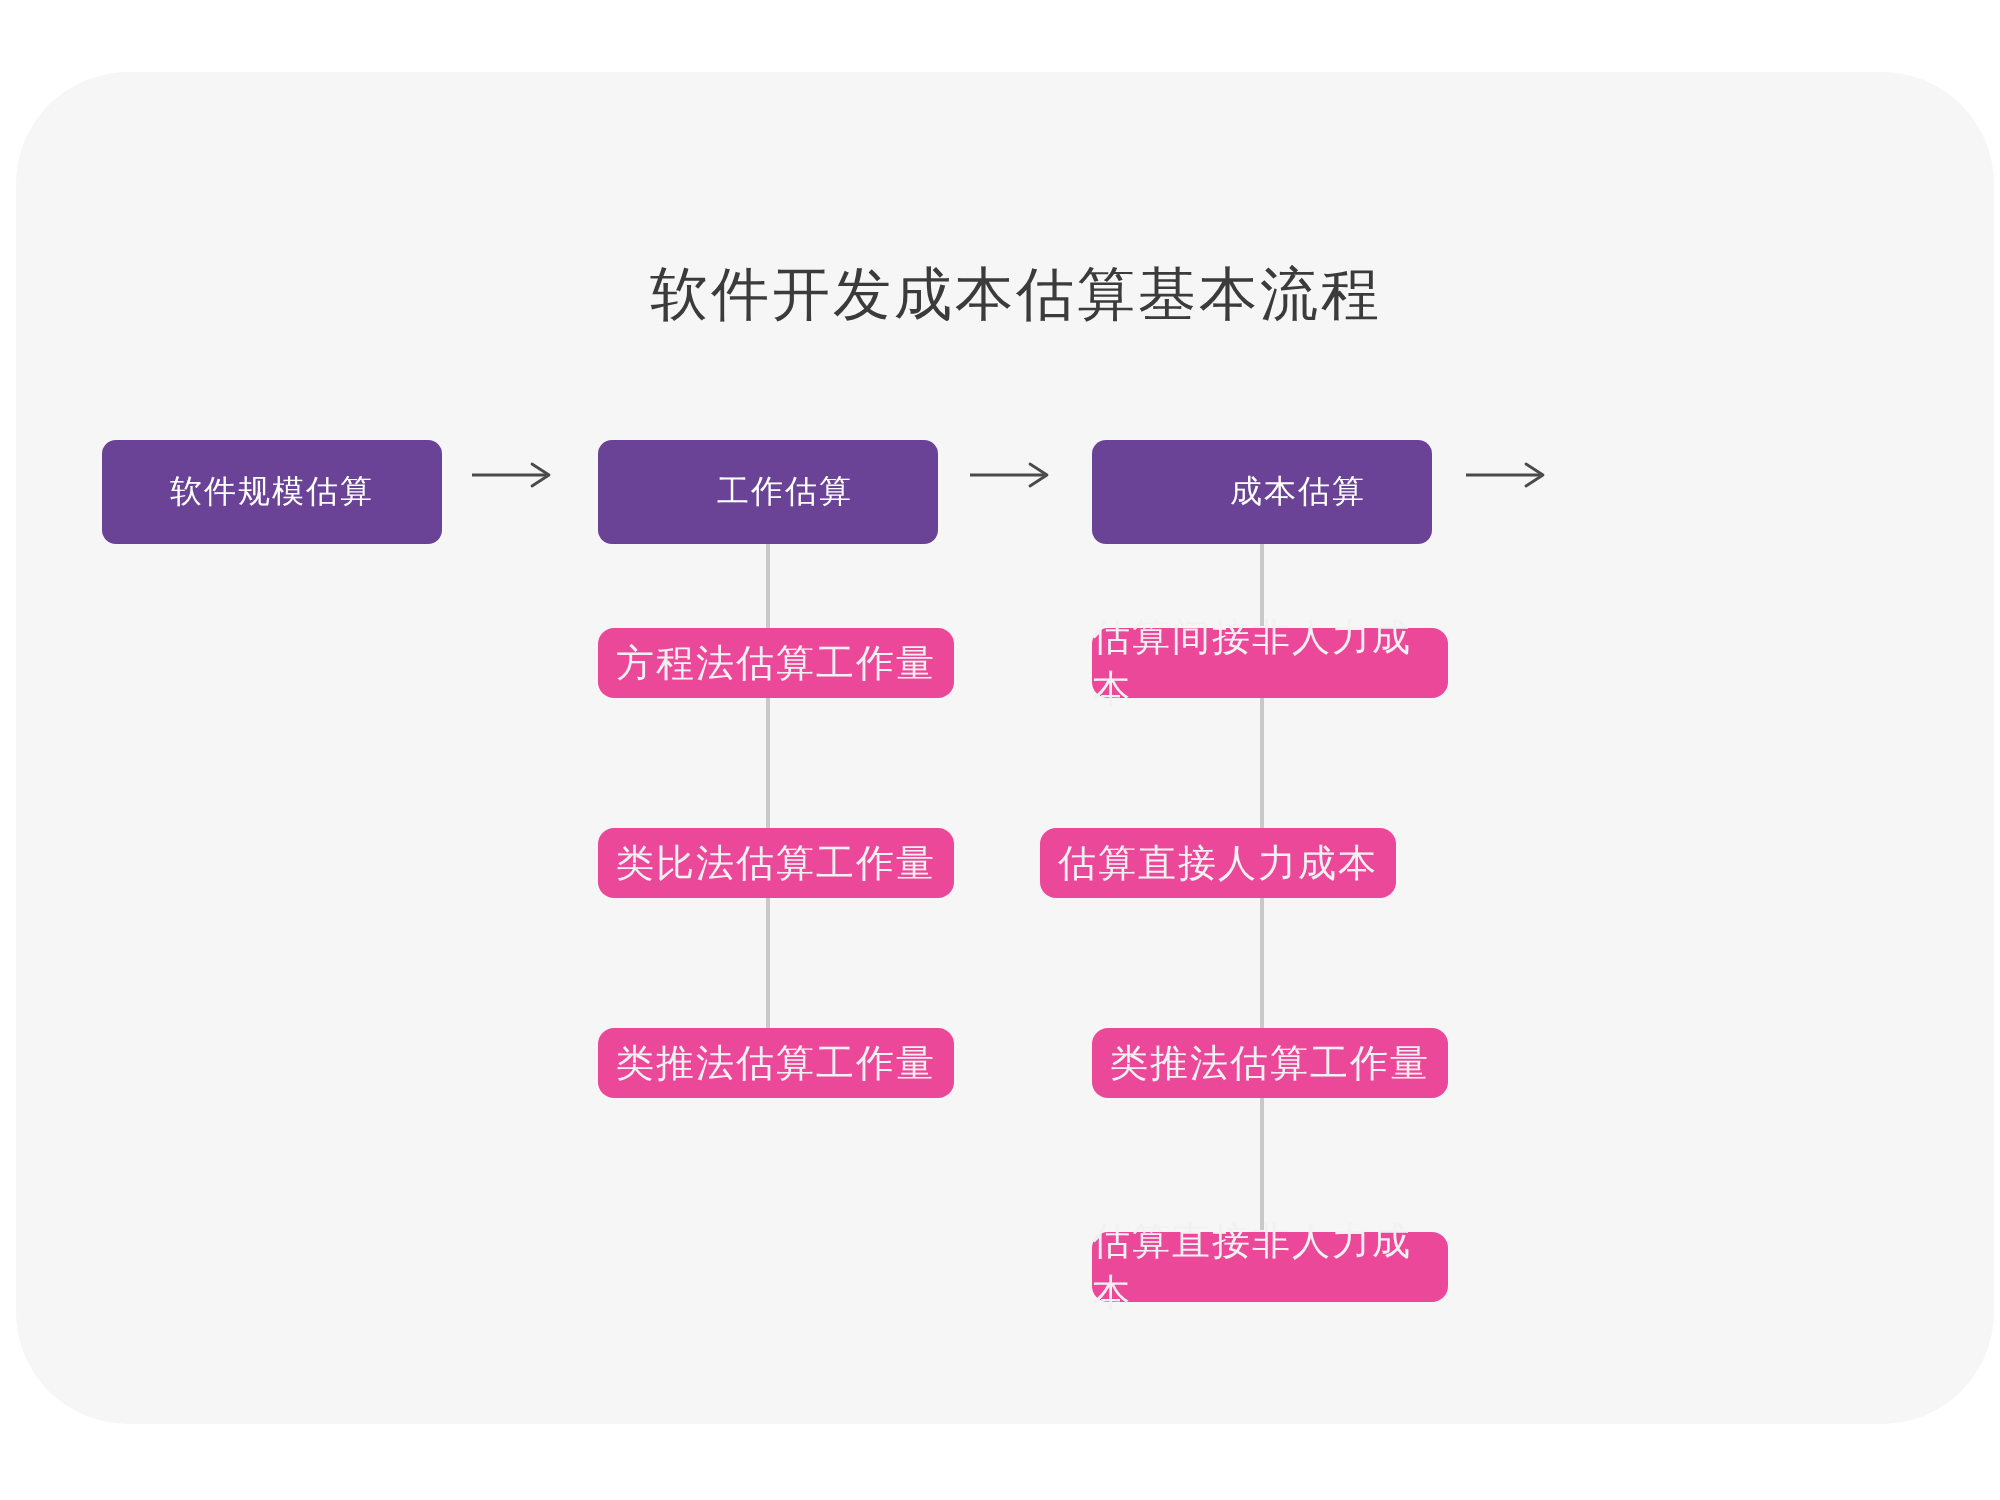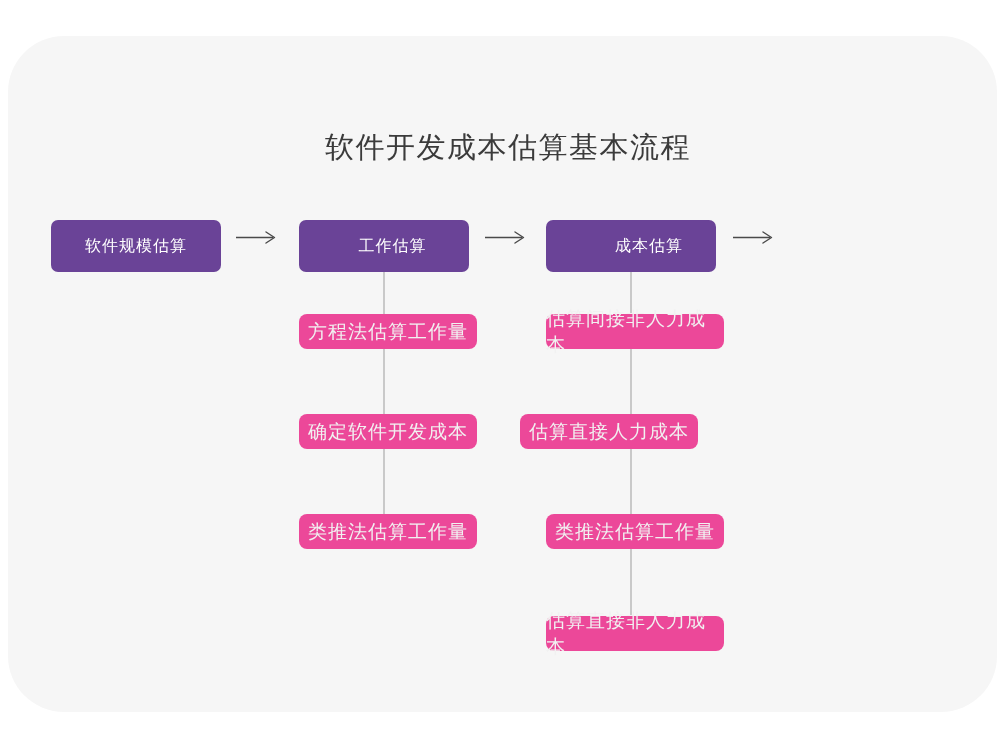--- a/index.html
+++ b/index.html
@@ -104,21 +104,21 @@
 
     <div class="stage" style="left:538px;padding-left:36px;">成本估算</div>
 
     <svg class="h-arrow" style="left:724px;" viewBox="0 0 46 15">
       <line x1="1" y1="7.5" x2="38" y2="7.5" stroke="#4a4a4a" stroke-width="1.4"></line>
       <path d="M31 2 L39.5 7.5 L31 13" fill="none" stroke="#4a4a4a" stroke-width="1.4" stroke-linejoin="round" stroke-linecap="round"></path>
     </svg>
 
 
     <div class="substep" style="left:291px; top:278px;">方程法估算工作量</div>
-    <div class="substep" style="left:291px; top:378px;">确定软件开发成本</div>
+    <div class="substep" style="left:291px; top:378px;">类比法估算工作量</div>
     <div class="substep" style="left:291px; top:478px;font-family:Liberation Serif, serif;">类推法估算工作量</div>
 
     <div class="substep" style="left:538px; top:278px;font-family:Liberation Mono, monospace;">估算间接非人力成本</div>
     <div class="substep" style="left:512px; top:378px;">估算直接人力成本</div>
     <div class="substep" style="left:538px; top:478px;">类推法估算工作量</div>
     <div class="substep" style="left:538px; top:580px;">估算直接非人力成本</div>
 
   </div>
 </div>
 

